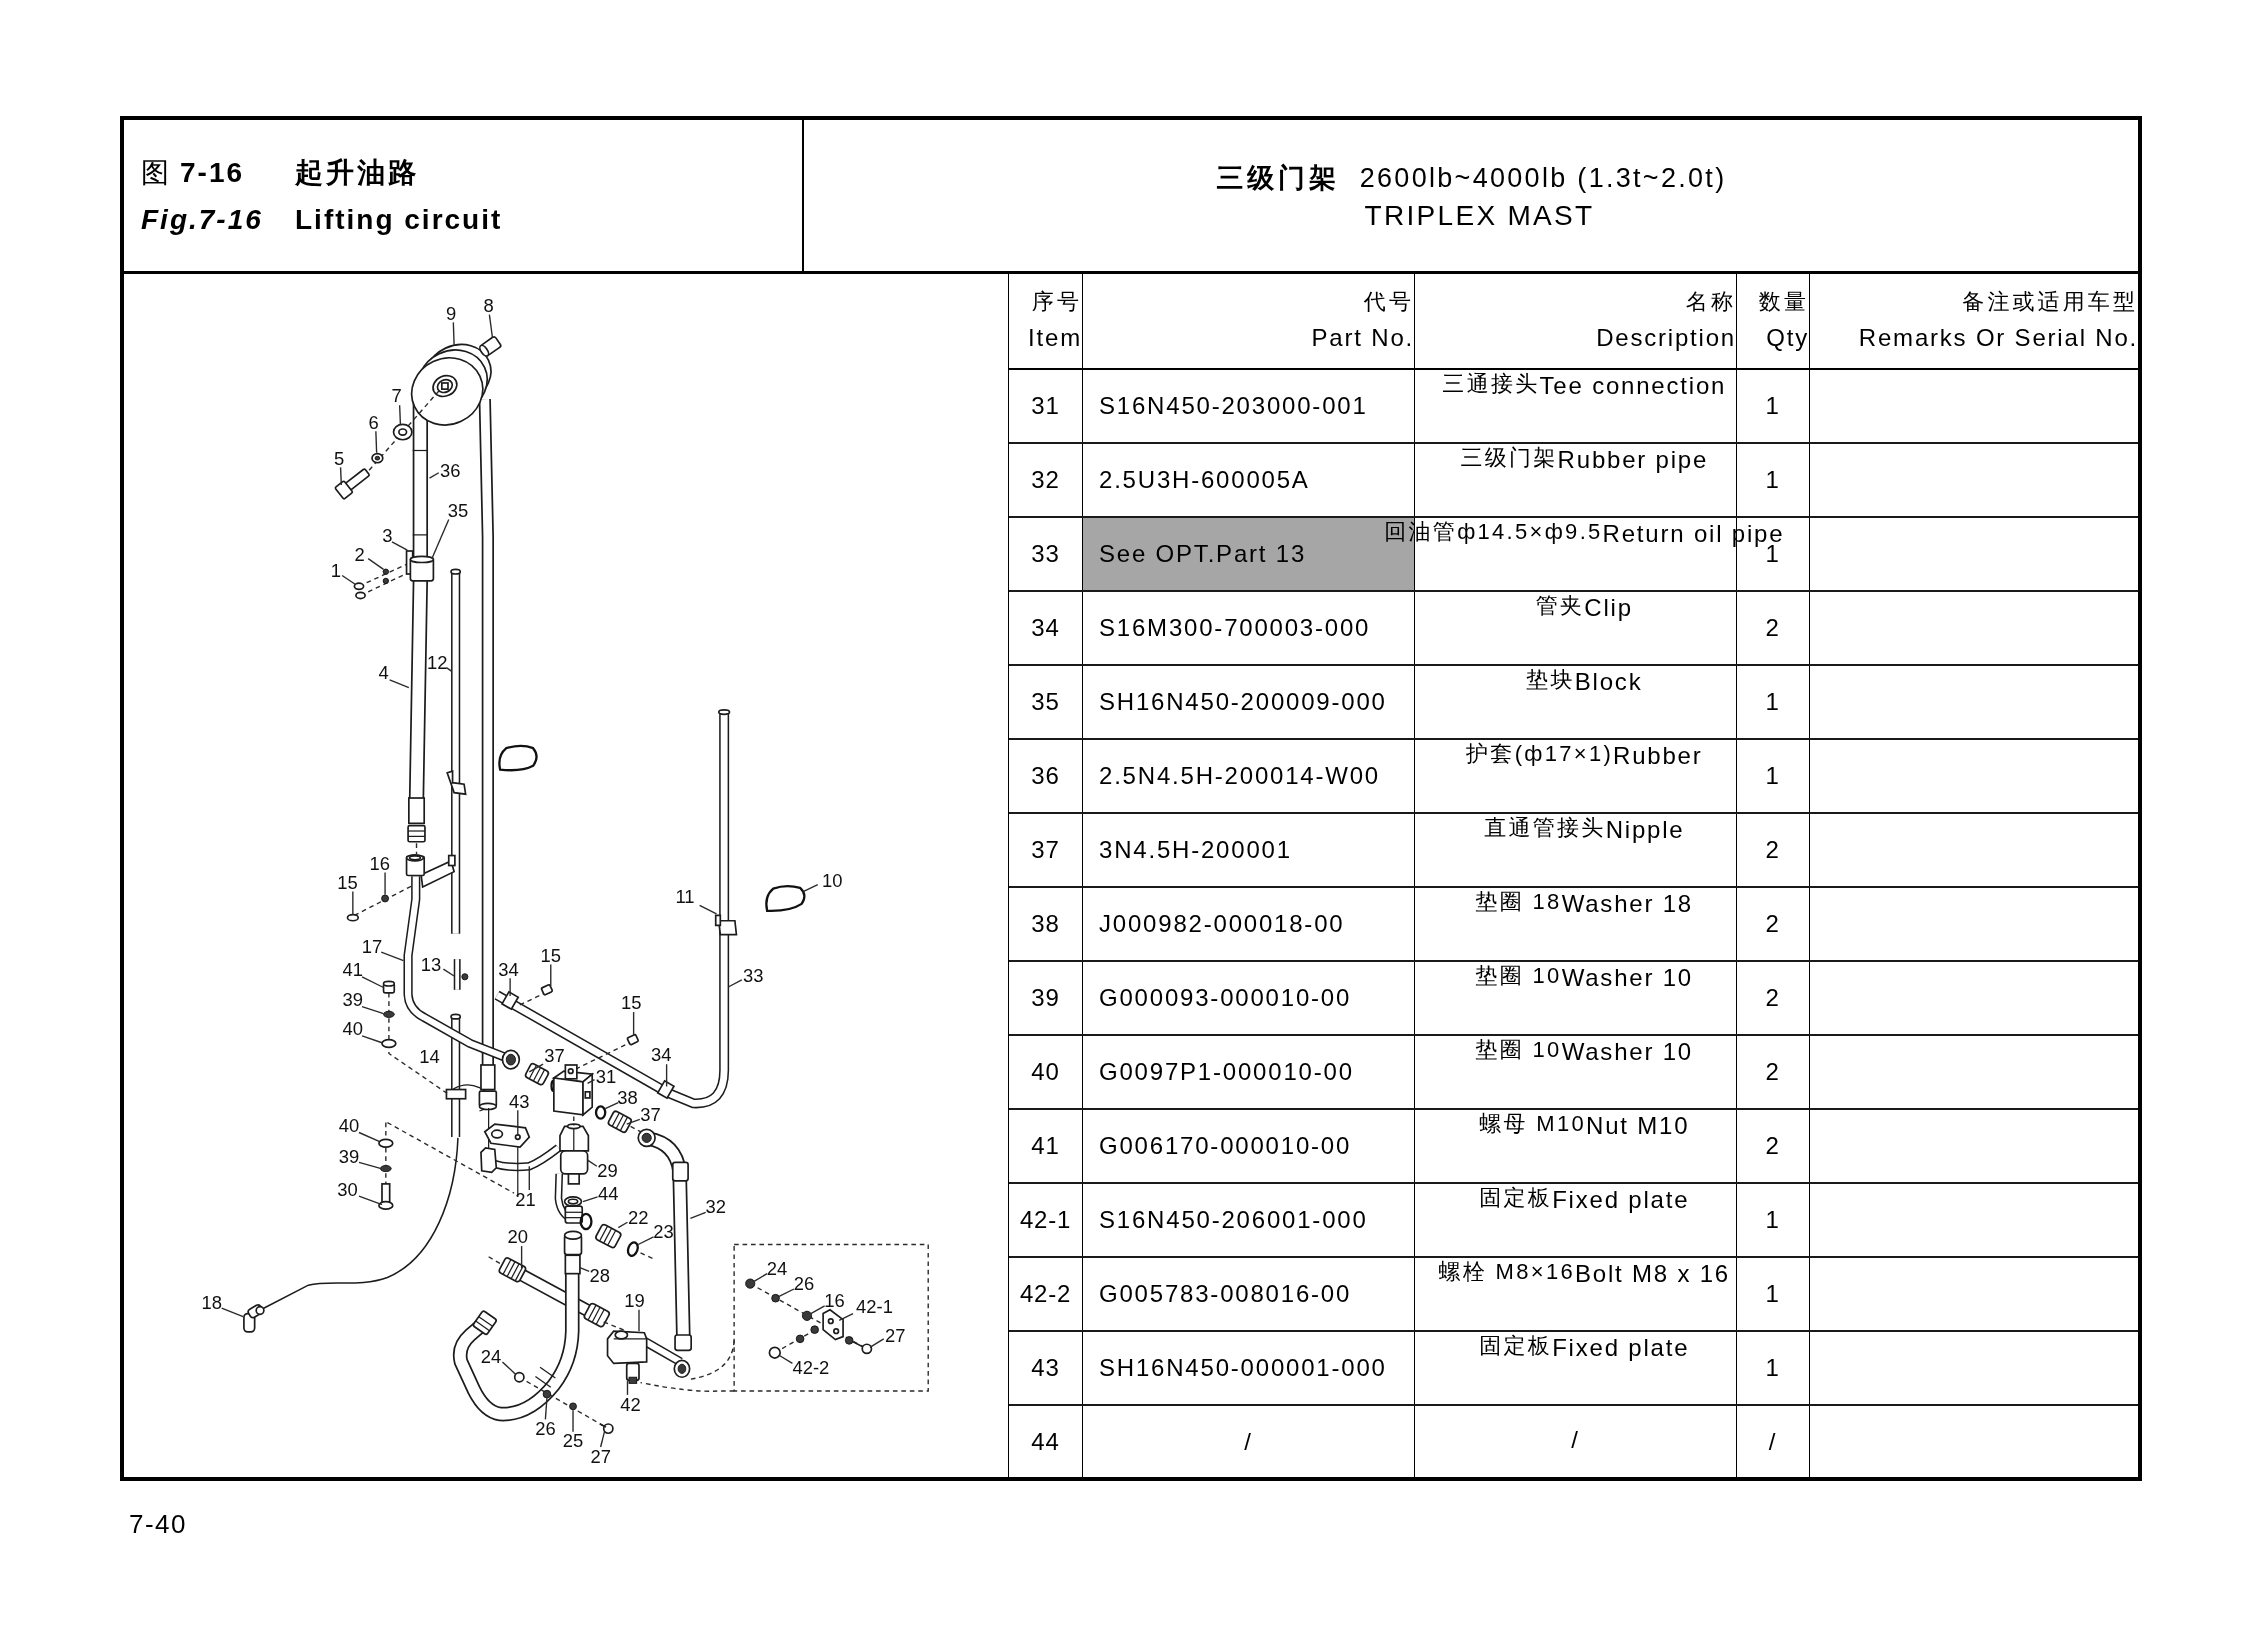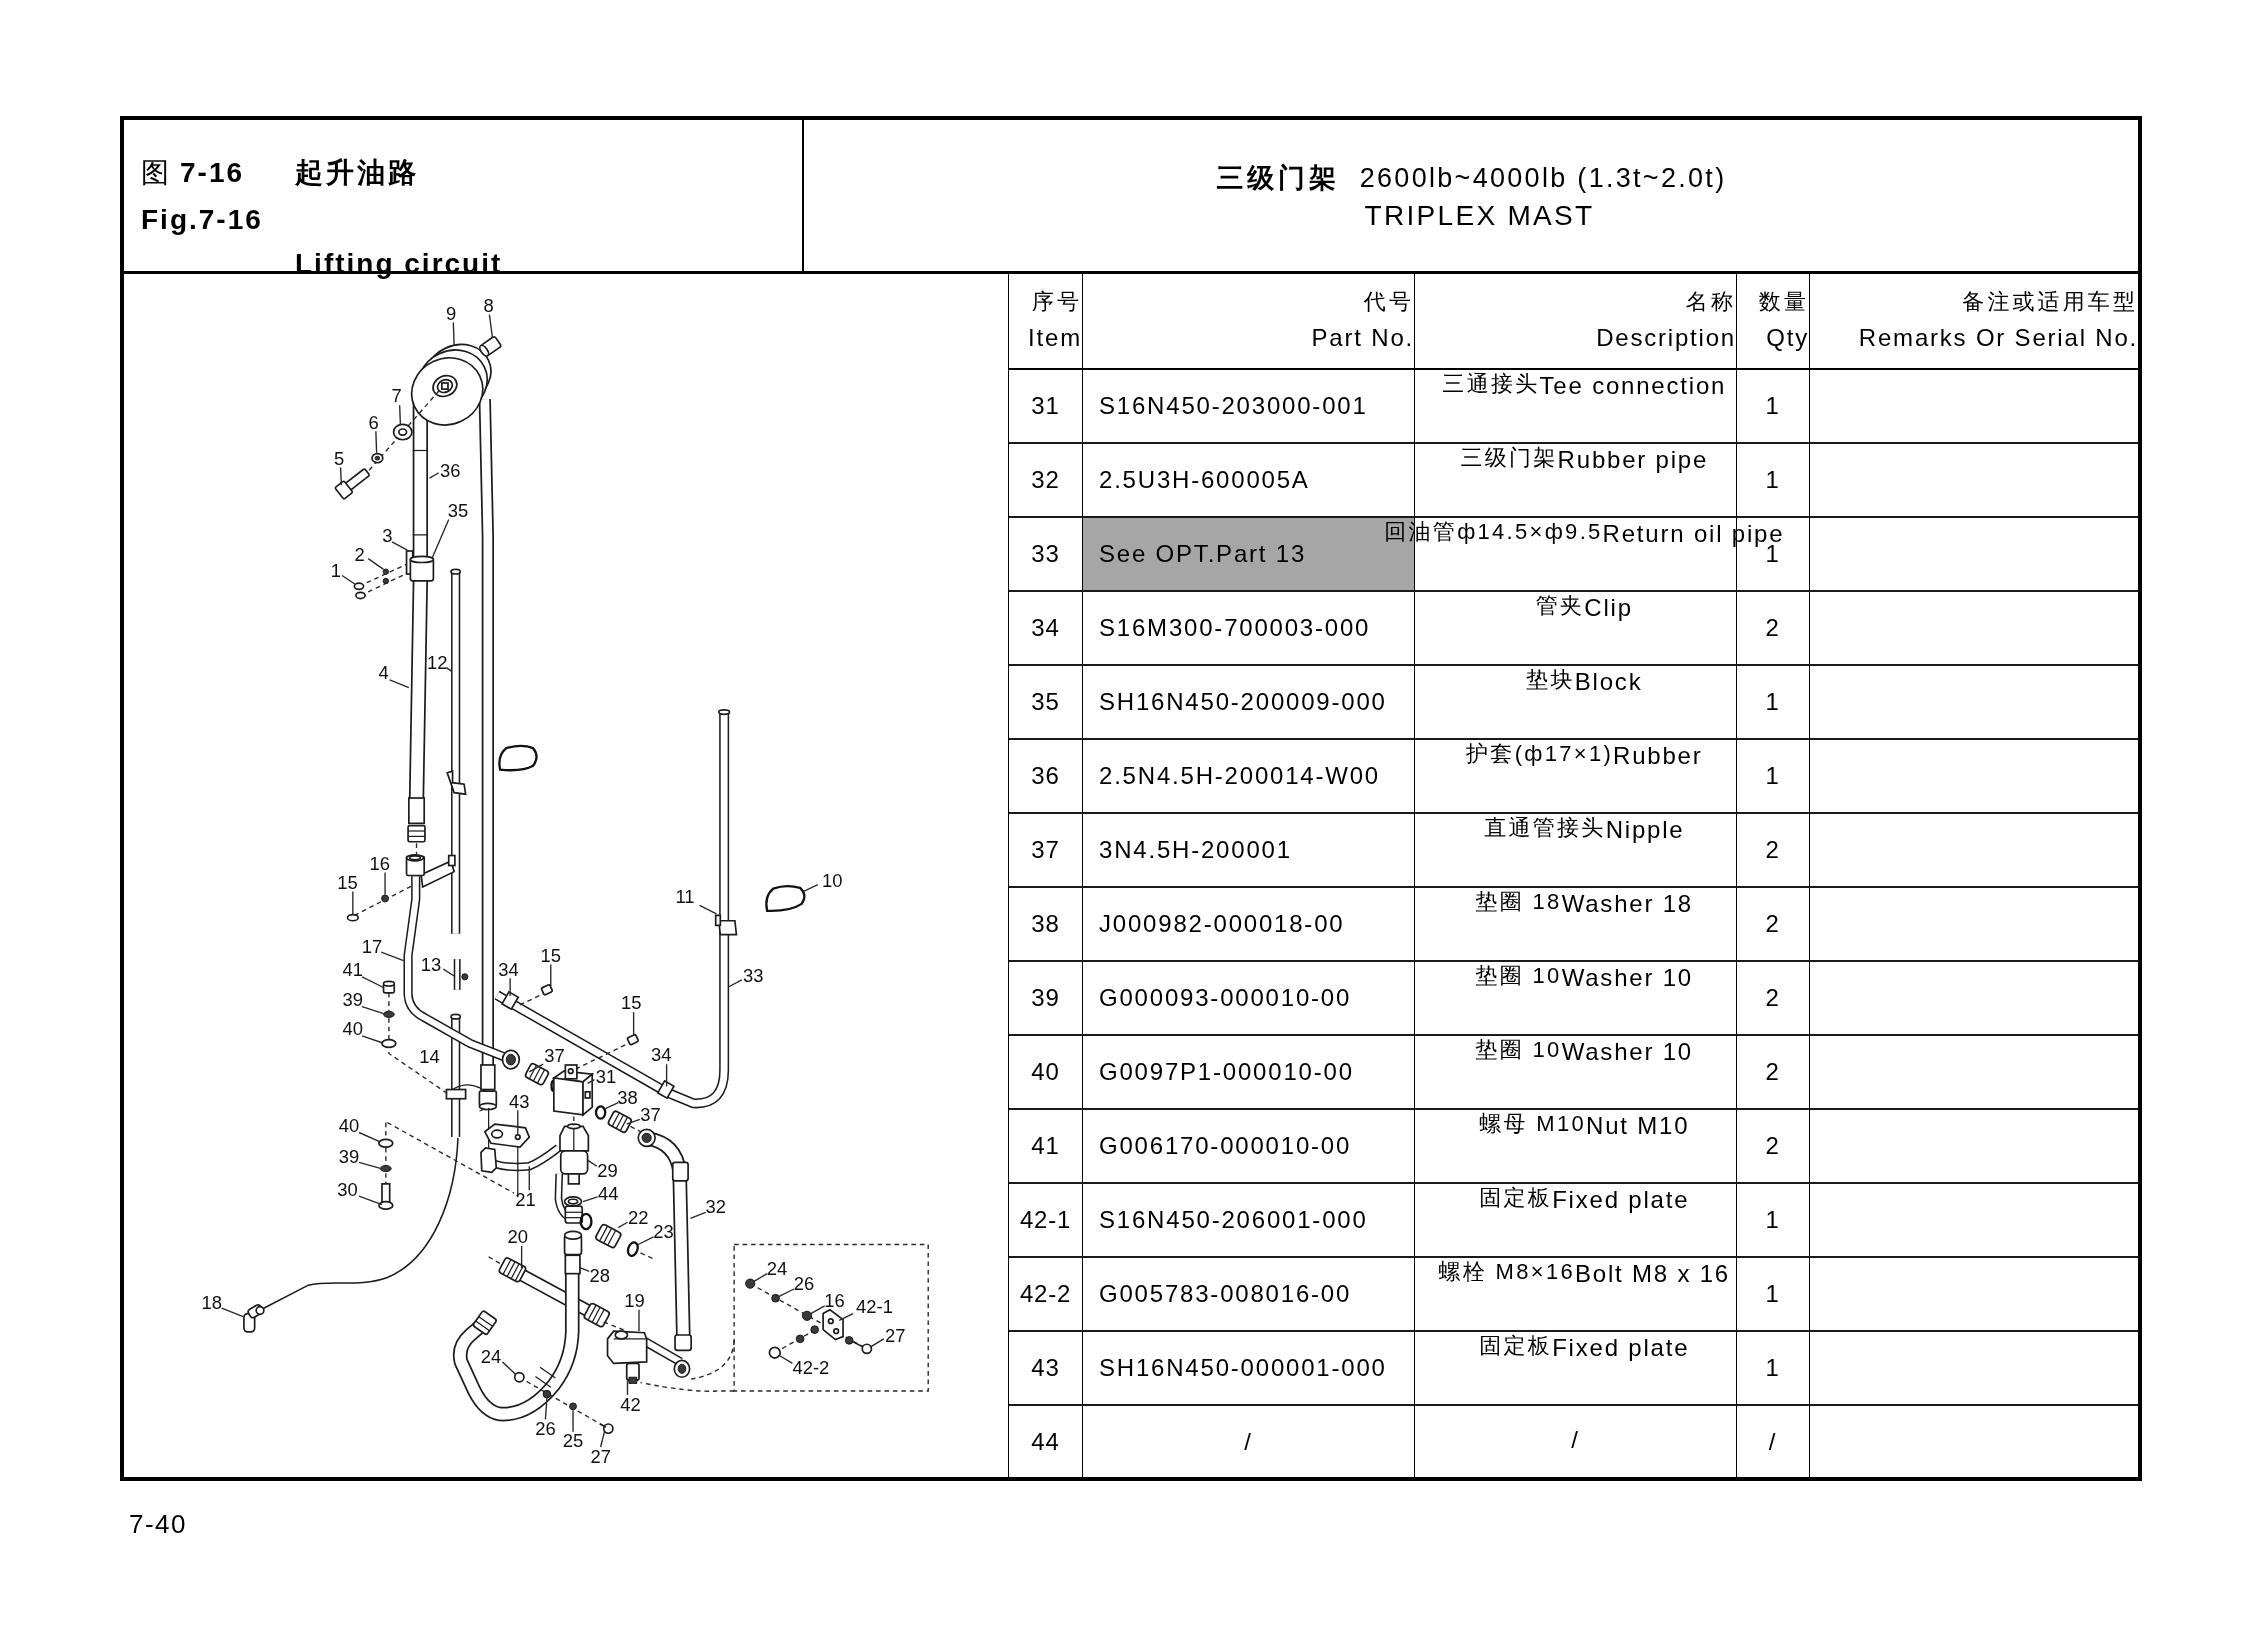--- a/index.html
+++ b/index.html
@@ -49,22 +49,22 @@
 </head>
 <body>
 
 <div class="frame"></div>
 <div class="hline"></div>
 <div class="vdiv"></div>
 
 <div class="htxt" style="left:141px;top:157px;">图</div>
 <div class="htxt b" style="left:180px;top:157px;">7-16</div>
 <div class="htxt cjk" style="left:295px;top:157px;">起升油路</div>
-<div class="htxt b" style="left:141px;top:204px;">Fig.7-16</div>
-<div class="htxt b" style="left:295px;top:204px;margin-top:44px;">Lifting circuit</div>
+<div class="htxt b" style="left:141px;top:204px;font-style:italic;">Fig.7-16</div>
+<div class="htxt b" style="left:295px;top:204px;">Lifting circuit</div>
 
 <div class="rhead" style="top:163px;font-size:27px;">
   <span class="cjk">三级门架</span><span class="lat">2600lb~4000lb (1.3t~2.0t)</span>
 </div>
 <div class="rhead" style="top:200px;font-size:28px;margin-left:8px;">
   <span class="lat">TRIPLEX MAST</span>
 </div>
 
 <div class="tbl">
   <div class="tr head">

